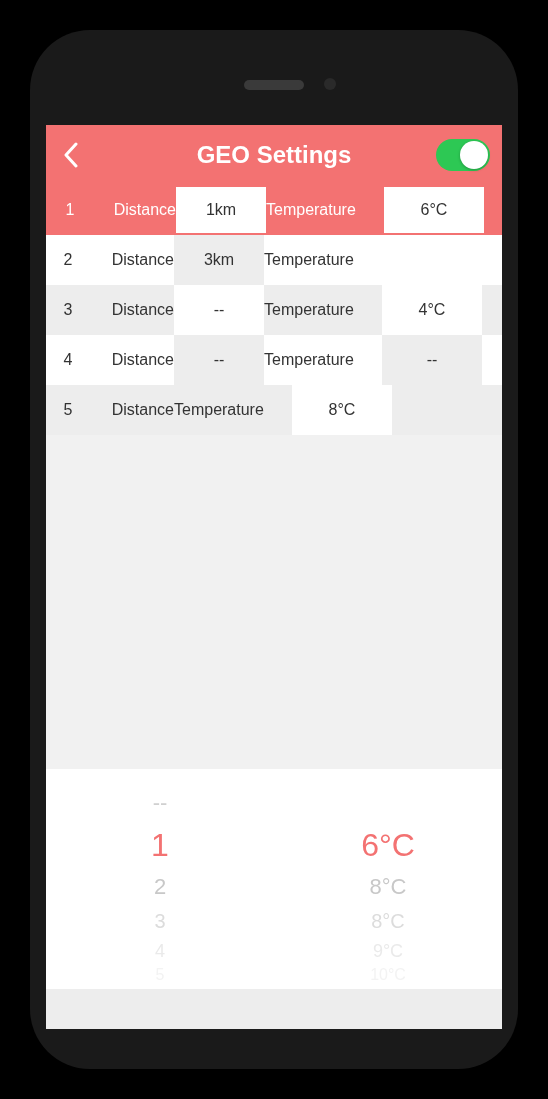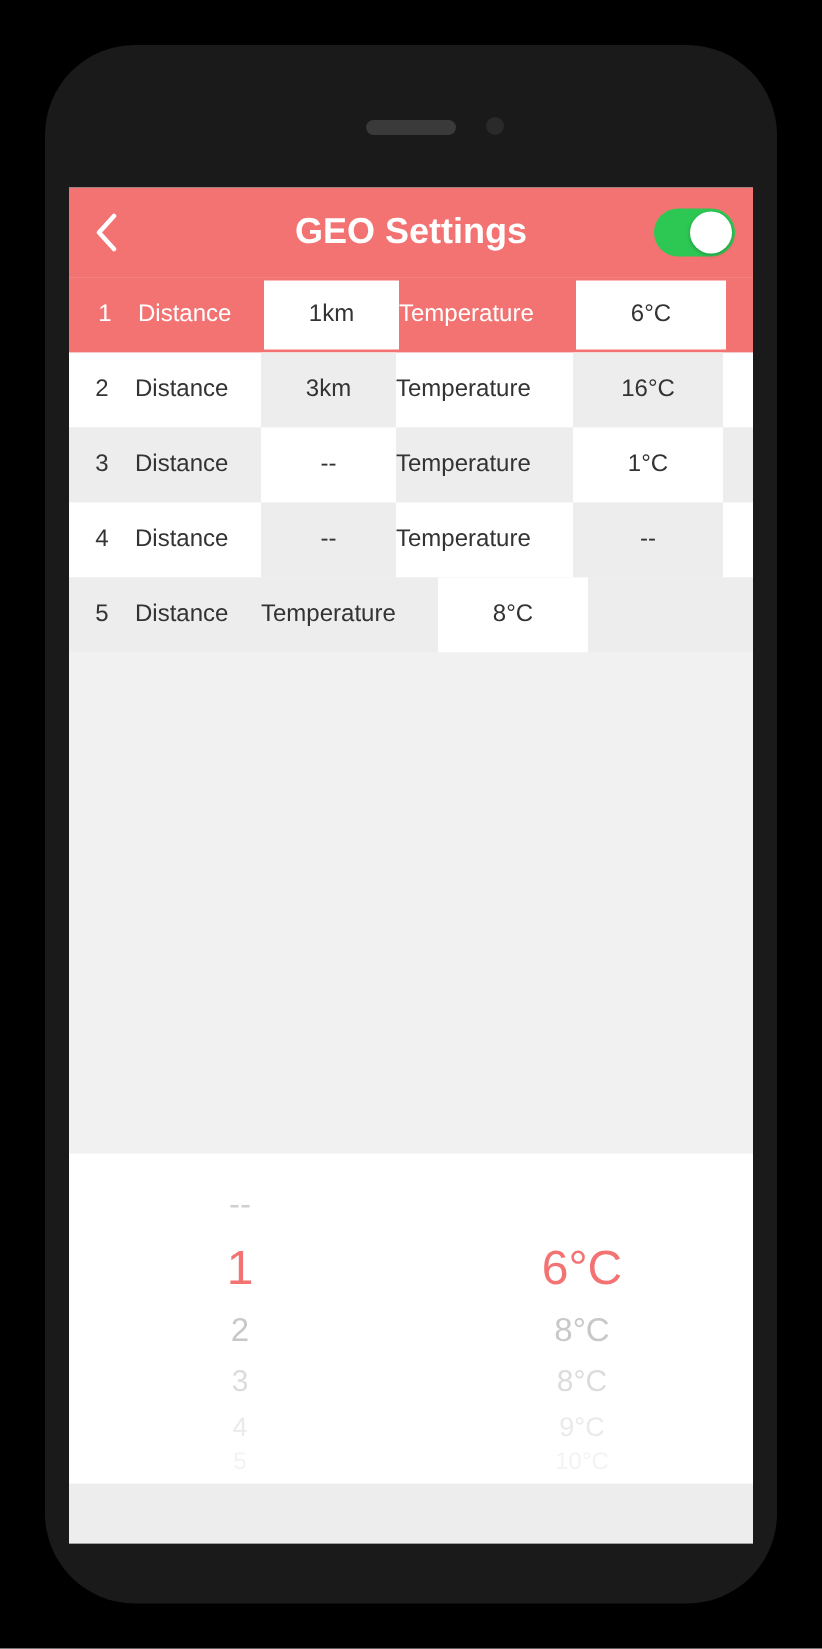--- a/index.html
+++ b/index.html
@@ -102,21 +102,21 @@
     display: flex;
     flex-direction: column;
   }
   .row {
     height: 50px;
     display: flex;
     align-items: center;
     font-size: 16px;
   }
   .row .num { width: 44px; text-align: center; }
-  .row .dist-lbl { flex: 0 0 84px; text-align: left; }
+  .row .dist-lbl { flex: 0 0 84px; text-align: right; }
   .row .dist-val { flex: 0 0 90px; text-align: center; }
   .row .temp-lbl { flex: 0 0 118px; text-align: left; }
   .row .temp-val { flex: 0 0 100px; text-align: center; margin-right: 8px; }
   .row-selected {
     background: #f37272;
     color: #fff;
     border: 2px solid #f37272;
     border-right: 4px solid #f37272;
   }
   .row-selected .dist-val,
@@ -240,28 +240,27 @@
         <div class="dist-lbl">Distance</div>
         <div class="dist-val">1km</div>
         <div class="temp-lbl">Temperature</div>
         <div class="temp-val">6°C</div>
       </div>
       <div class="row row-normal">
         <div class="num">2</div>
         <div class="dist-lbl">Distance</div>
         <div class="dist-val">3km</div>
         <div class="temp-lbl">Temperature</div>
-        <div class="temp-val">16°C</div>
       </div>
       <div class="row row-normal">
         <div class="num">3</div>
         <div class="dist-lbl">Distance</div>
         <div class="dist-val">--</div>
         <div class="temp-lbl">Temperature</div>
-        <div class="temp-val">1°C</div>
+        <div class="temp-val">4°C</div>
       </div>
       <div class="row row-normal">
         <div class="num">4</div>
         <div class="dist-lbl">Distance</div>
         <div class="dist-val">--</div>
         <div class="temp-lbl">Temperature</div>
         <div class="temp-val">--</div>
       </div>
       <div class="row row-normal">
         <div class="num">5</div>

